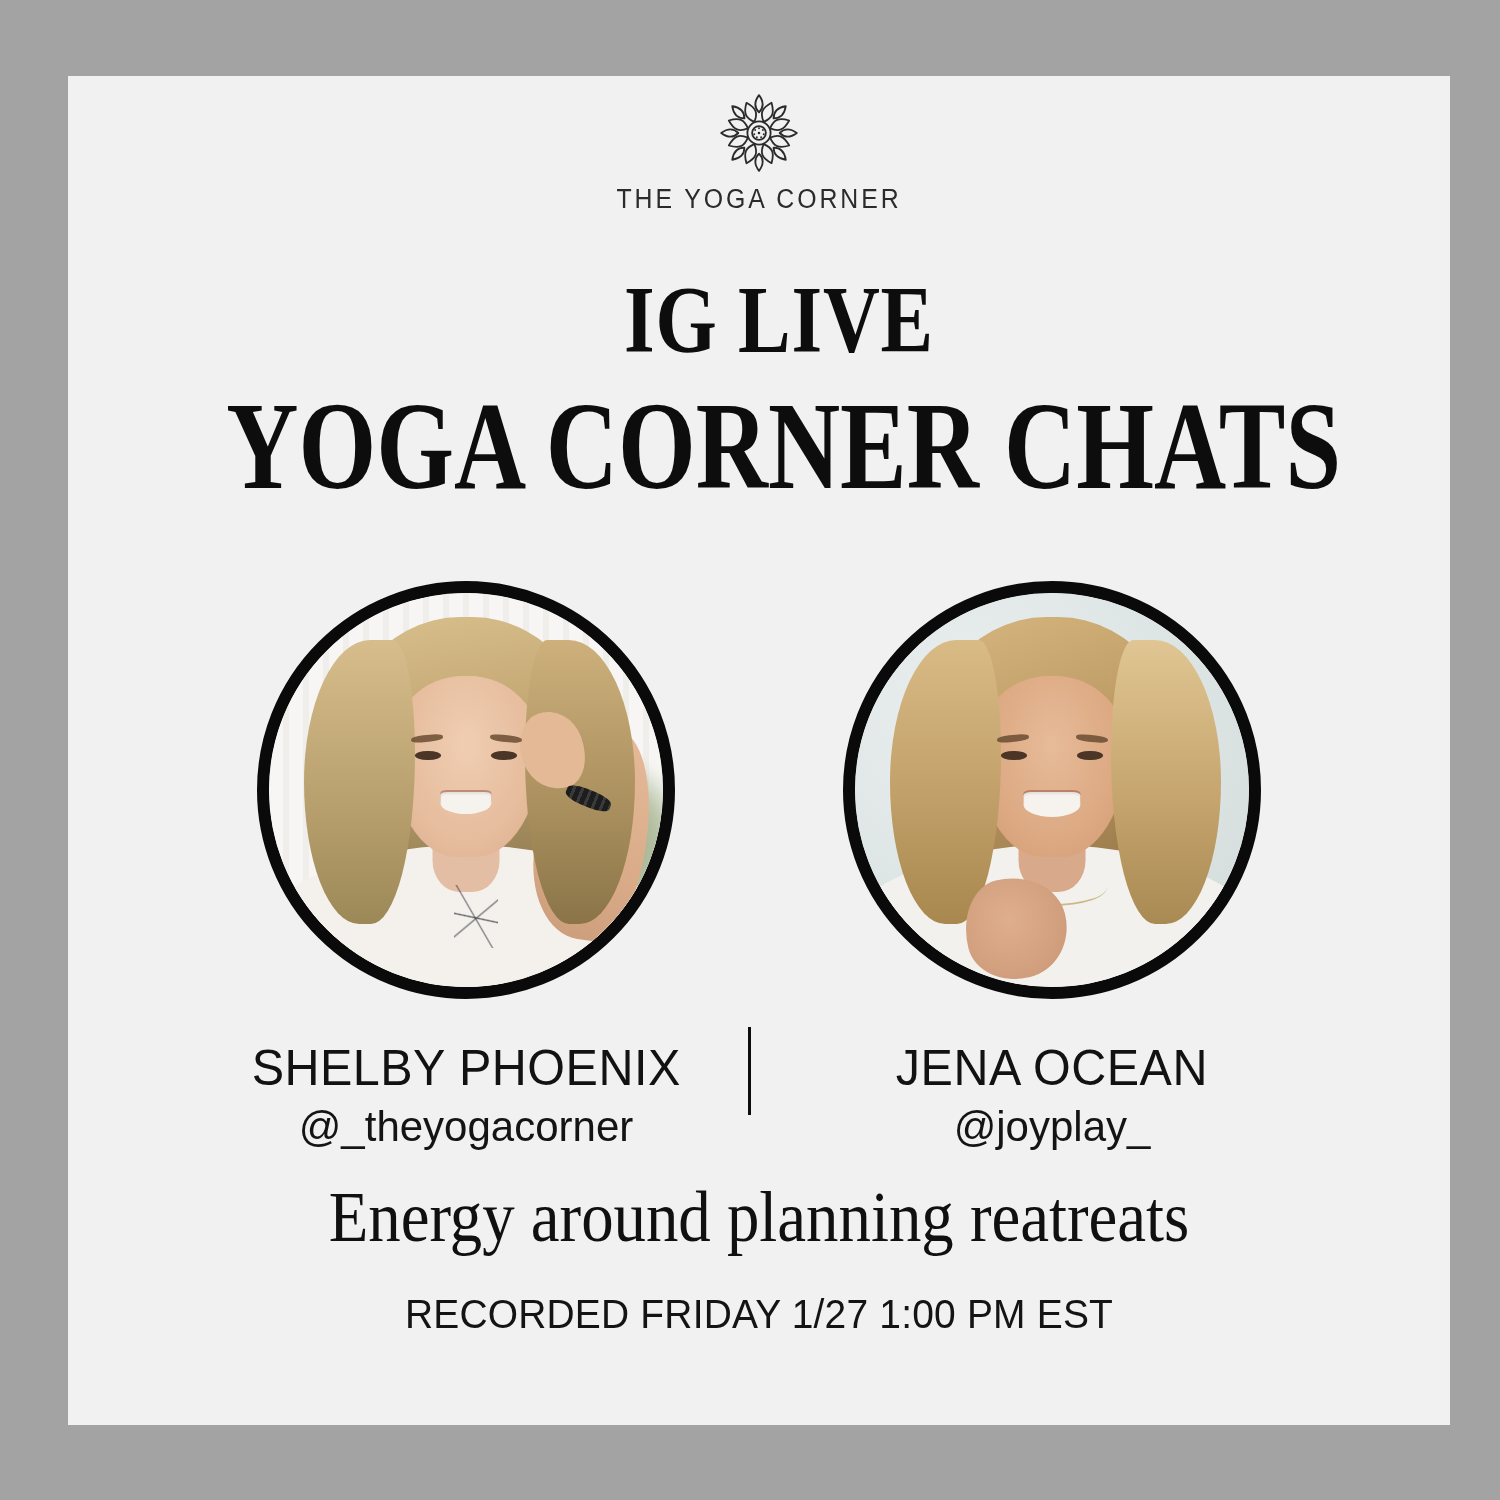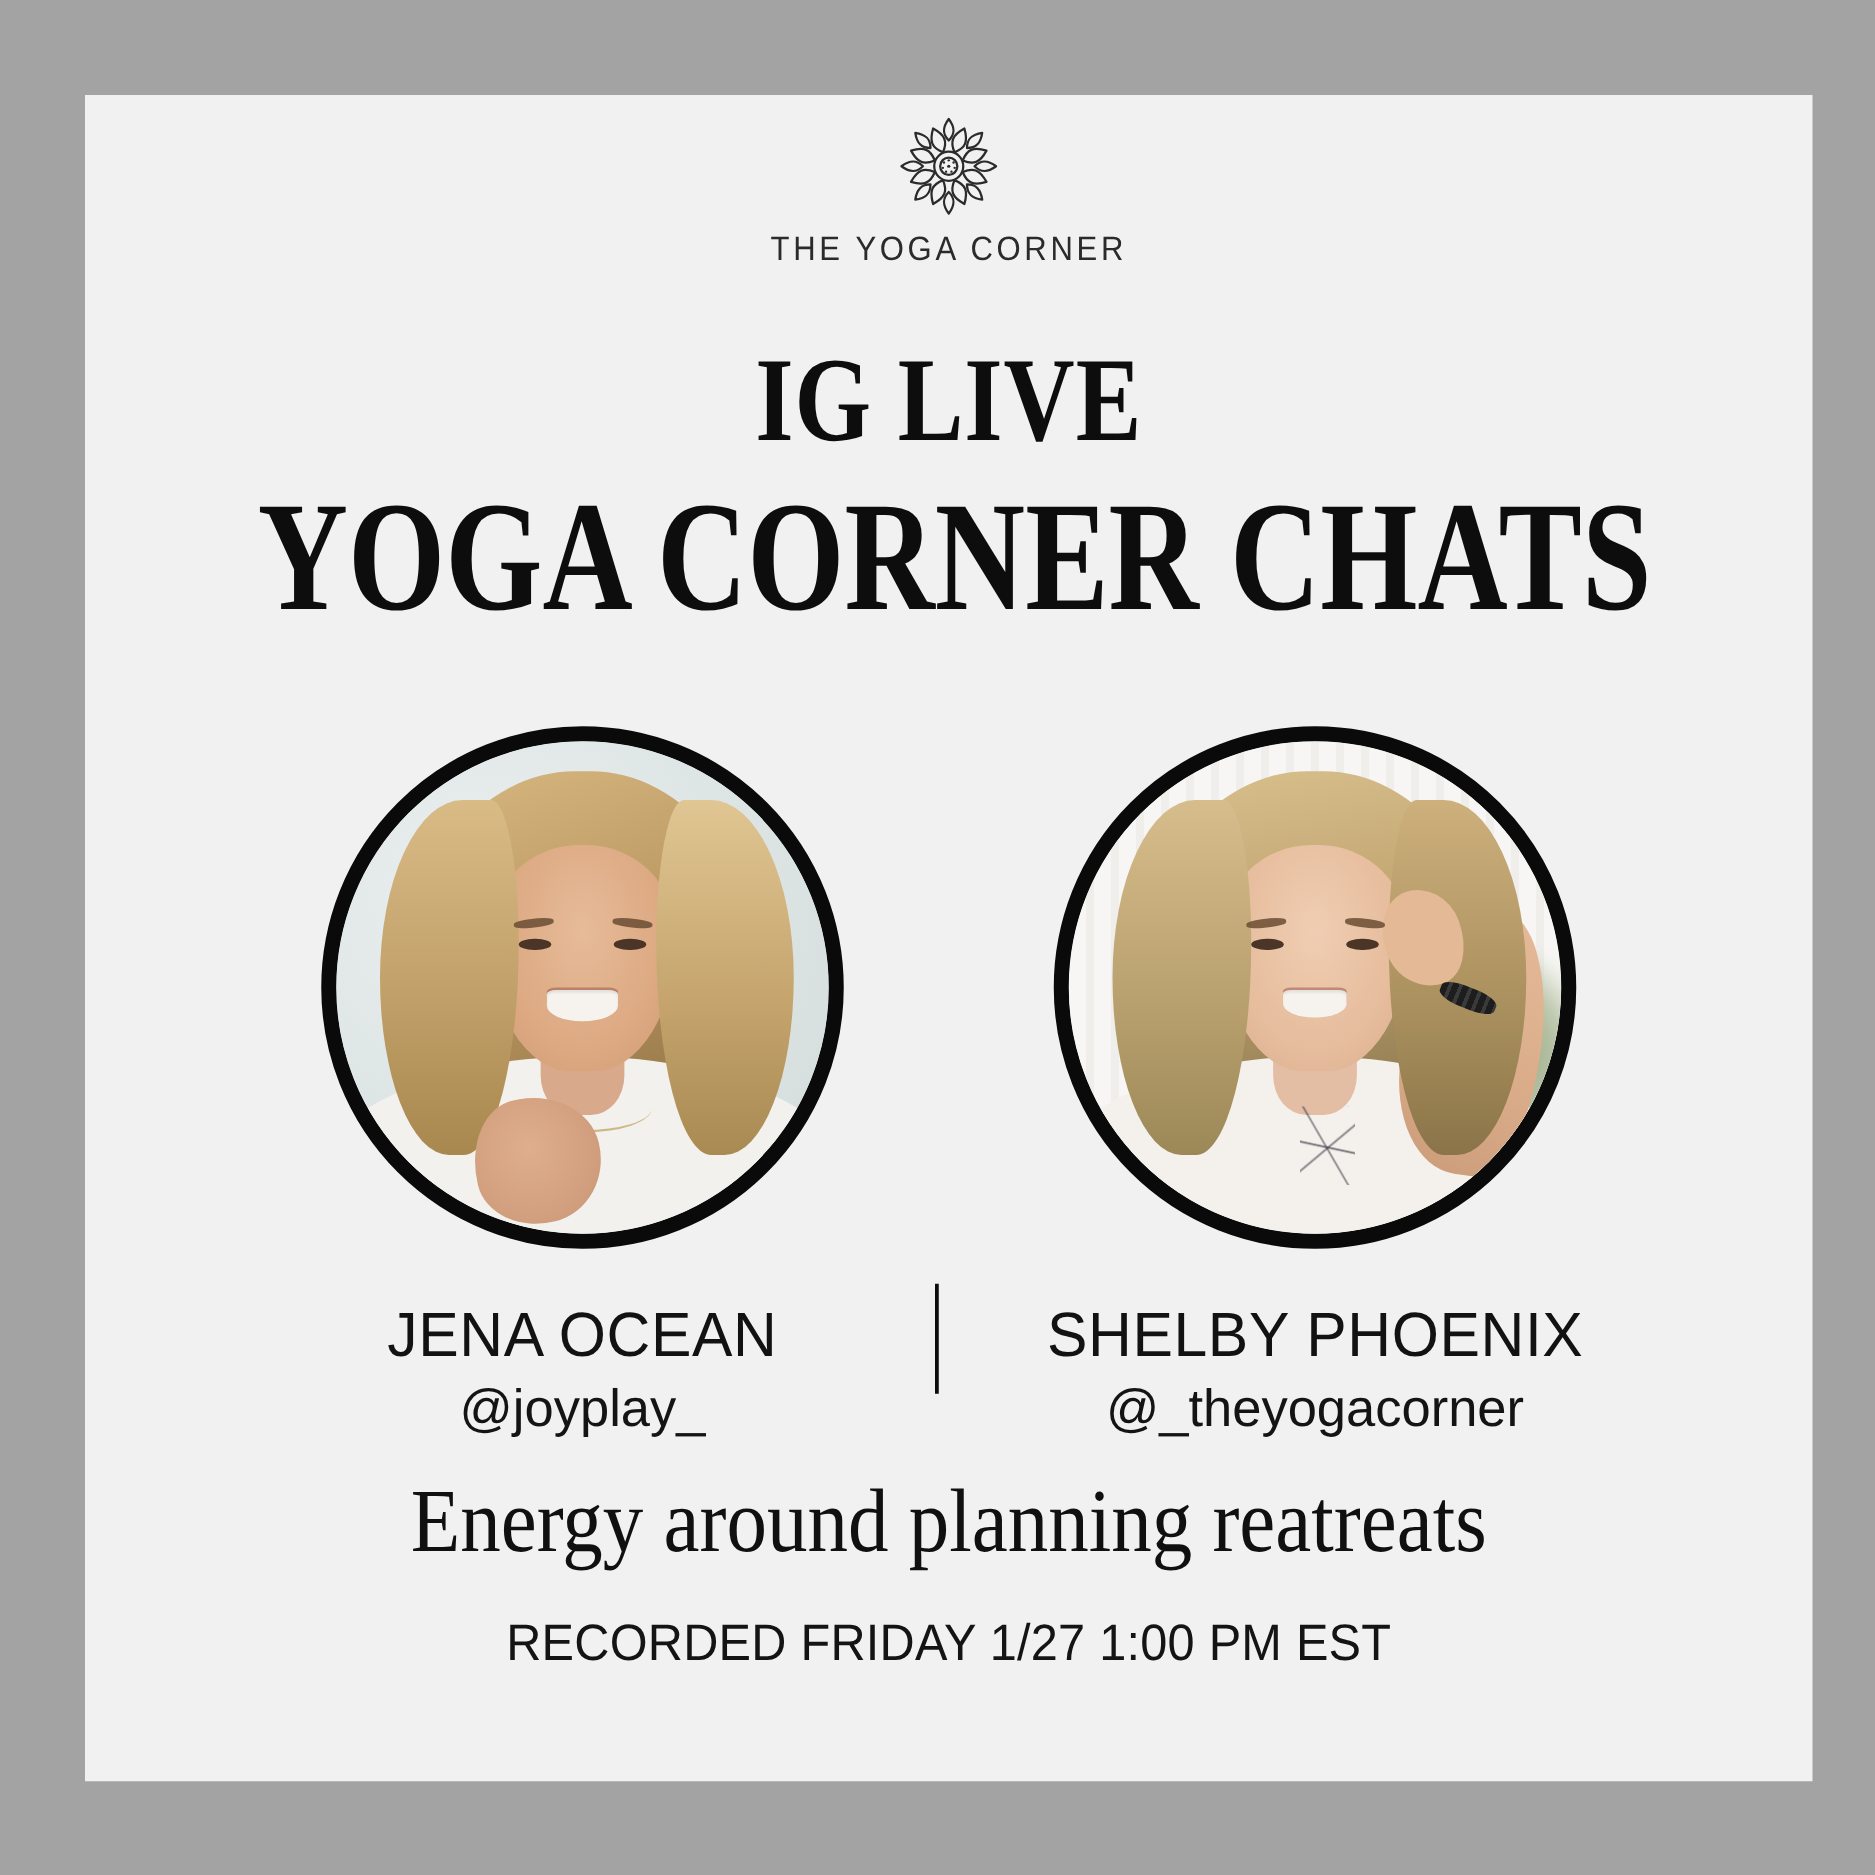--- a/index.html
+++ b/index.html
@@ -57,20 +57,21 @@
     white-space: nowrap;
   }
 
   
   .headline-block {
     position: absolute;
     left: 0;
     top: 195px;
     width: 100%;
     text-align: center;
+    padding-left: 20px;
   }
   .headline-1 {
     font-family: "Liberation Serif", serif;
     font-weight: 700;
     font-size: 96px;
     line-height: 1.02;
     letter-spacing: 1px;
     color: #0d0d0d;
     transform: scaleX(0.82);
   }
@@ -407,43 +408,20 @@
 
     <div class="headline-block">
       <div class="headline-1">IG LIVE</div>
       <div class="headline-2">YOGA CORNER CHATS</div>
     </div>
 
     <div class="guests">
 
       <div class="guest">
         <div class="avatar-ring">
-          <div class="avatar-inner pt-a">
-            <div class="pt-bg"></div>
-            <div class="shape hair-back"></div>
-            <div class="shape torso"></div>
-            <div class="shape neck"></div>
-            <div class="shape face"></div>
-            <div class="shape hair-front-l"></div>
-            <div class="shape hair-front-r"></div>
-            <div class="shape brow-l"></div>
-            <div class="shape brow-r"></div>
-            <div class="shape eye-l"></div>
-            <div class="shape eye-r"></div>
-            <div class="shape smile"></div>
-            <div class="shape necklace"></div>
-            <div class="shape hand-chest"></div>
-          </div>
-        </div>
-        <div class="guest-name">JENA OCEAN</div>
-        <div class="guest-handle">@joyplay_</div>
-      </div>
-
-      <div class="guest">
-        <div class="avatar-ring">
           <div class="avatar-inner pt-b">
             <div class="pt-bg"></div>
             <div class="pt-plant"></div>
             <div class="shape hair-back"></div>
             <div class="shape torso"></div>
             <div class="shape neck"></div>
             <div class="shape arm-up"></div>
             <div class="shape face"></div>
             <div class="shape hair-front-l"></div>
             <div class="shape hair-front-r"></div>
@@ -454,20 +432,43 @@
             <div class="shape eye-l"></div>
             <div class="shape eye-r"></div>
             <div class="shape smile"></div>
             <div class="shape tattoo"></div>
           </div>
         </div>
         <div class="guest-name">SHELBY PHOENIX</div>
         <div class="guest-handle">@_theyogacorner</div>
       </div>
 
+      <div class="guest">
+        <div class="avatar-ring">
+          <div class="avatar-inner pt-a">
+            <div class="pt-bg"></div>
+            <div class="shape hair-back"></div>
+            <div class="shape torso"></div>
+            <div class="shape neck"></div>
+            <div class="shape face"></div>
+            <div class="shape hair-front-l"></div>
+            <div class="shape hair-front-r"></div>
+            <div class="shape brow-l"></div>
+            <div class="shape brow-r"></div>
+            <div class="shape eye-l"></div>
+            <div class="shape eye-r"></div>
+            <div class="shape smile"></div>
+            <div class="shape necklace"></div>
+            <div class="shape hand-chest"></div>
+          </div>
+        </div>
+        <div class="guest-name">JENA OCEAN</div>
+        <div class="guest-handle">@joyplay_</div>
+      </div>
+
       <div class="guest-divider"></div>
     </div>
 
     <div class="topic">Energy around planning reatreats</div>
     <div class="recorded">RECORDED FRIDAY 1/27 1:00 PM EST</div>
 
   </div>
 </div>
 
 </body></html>

